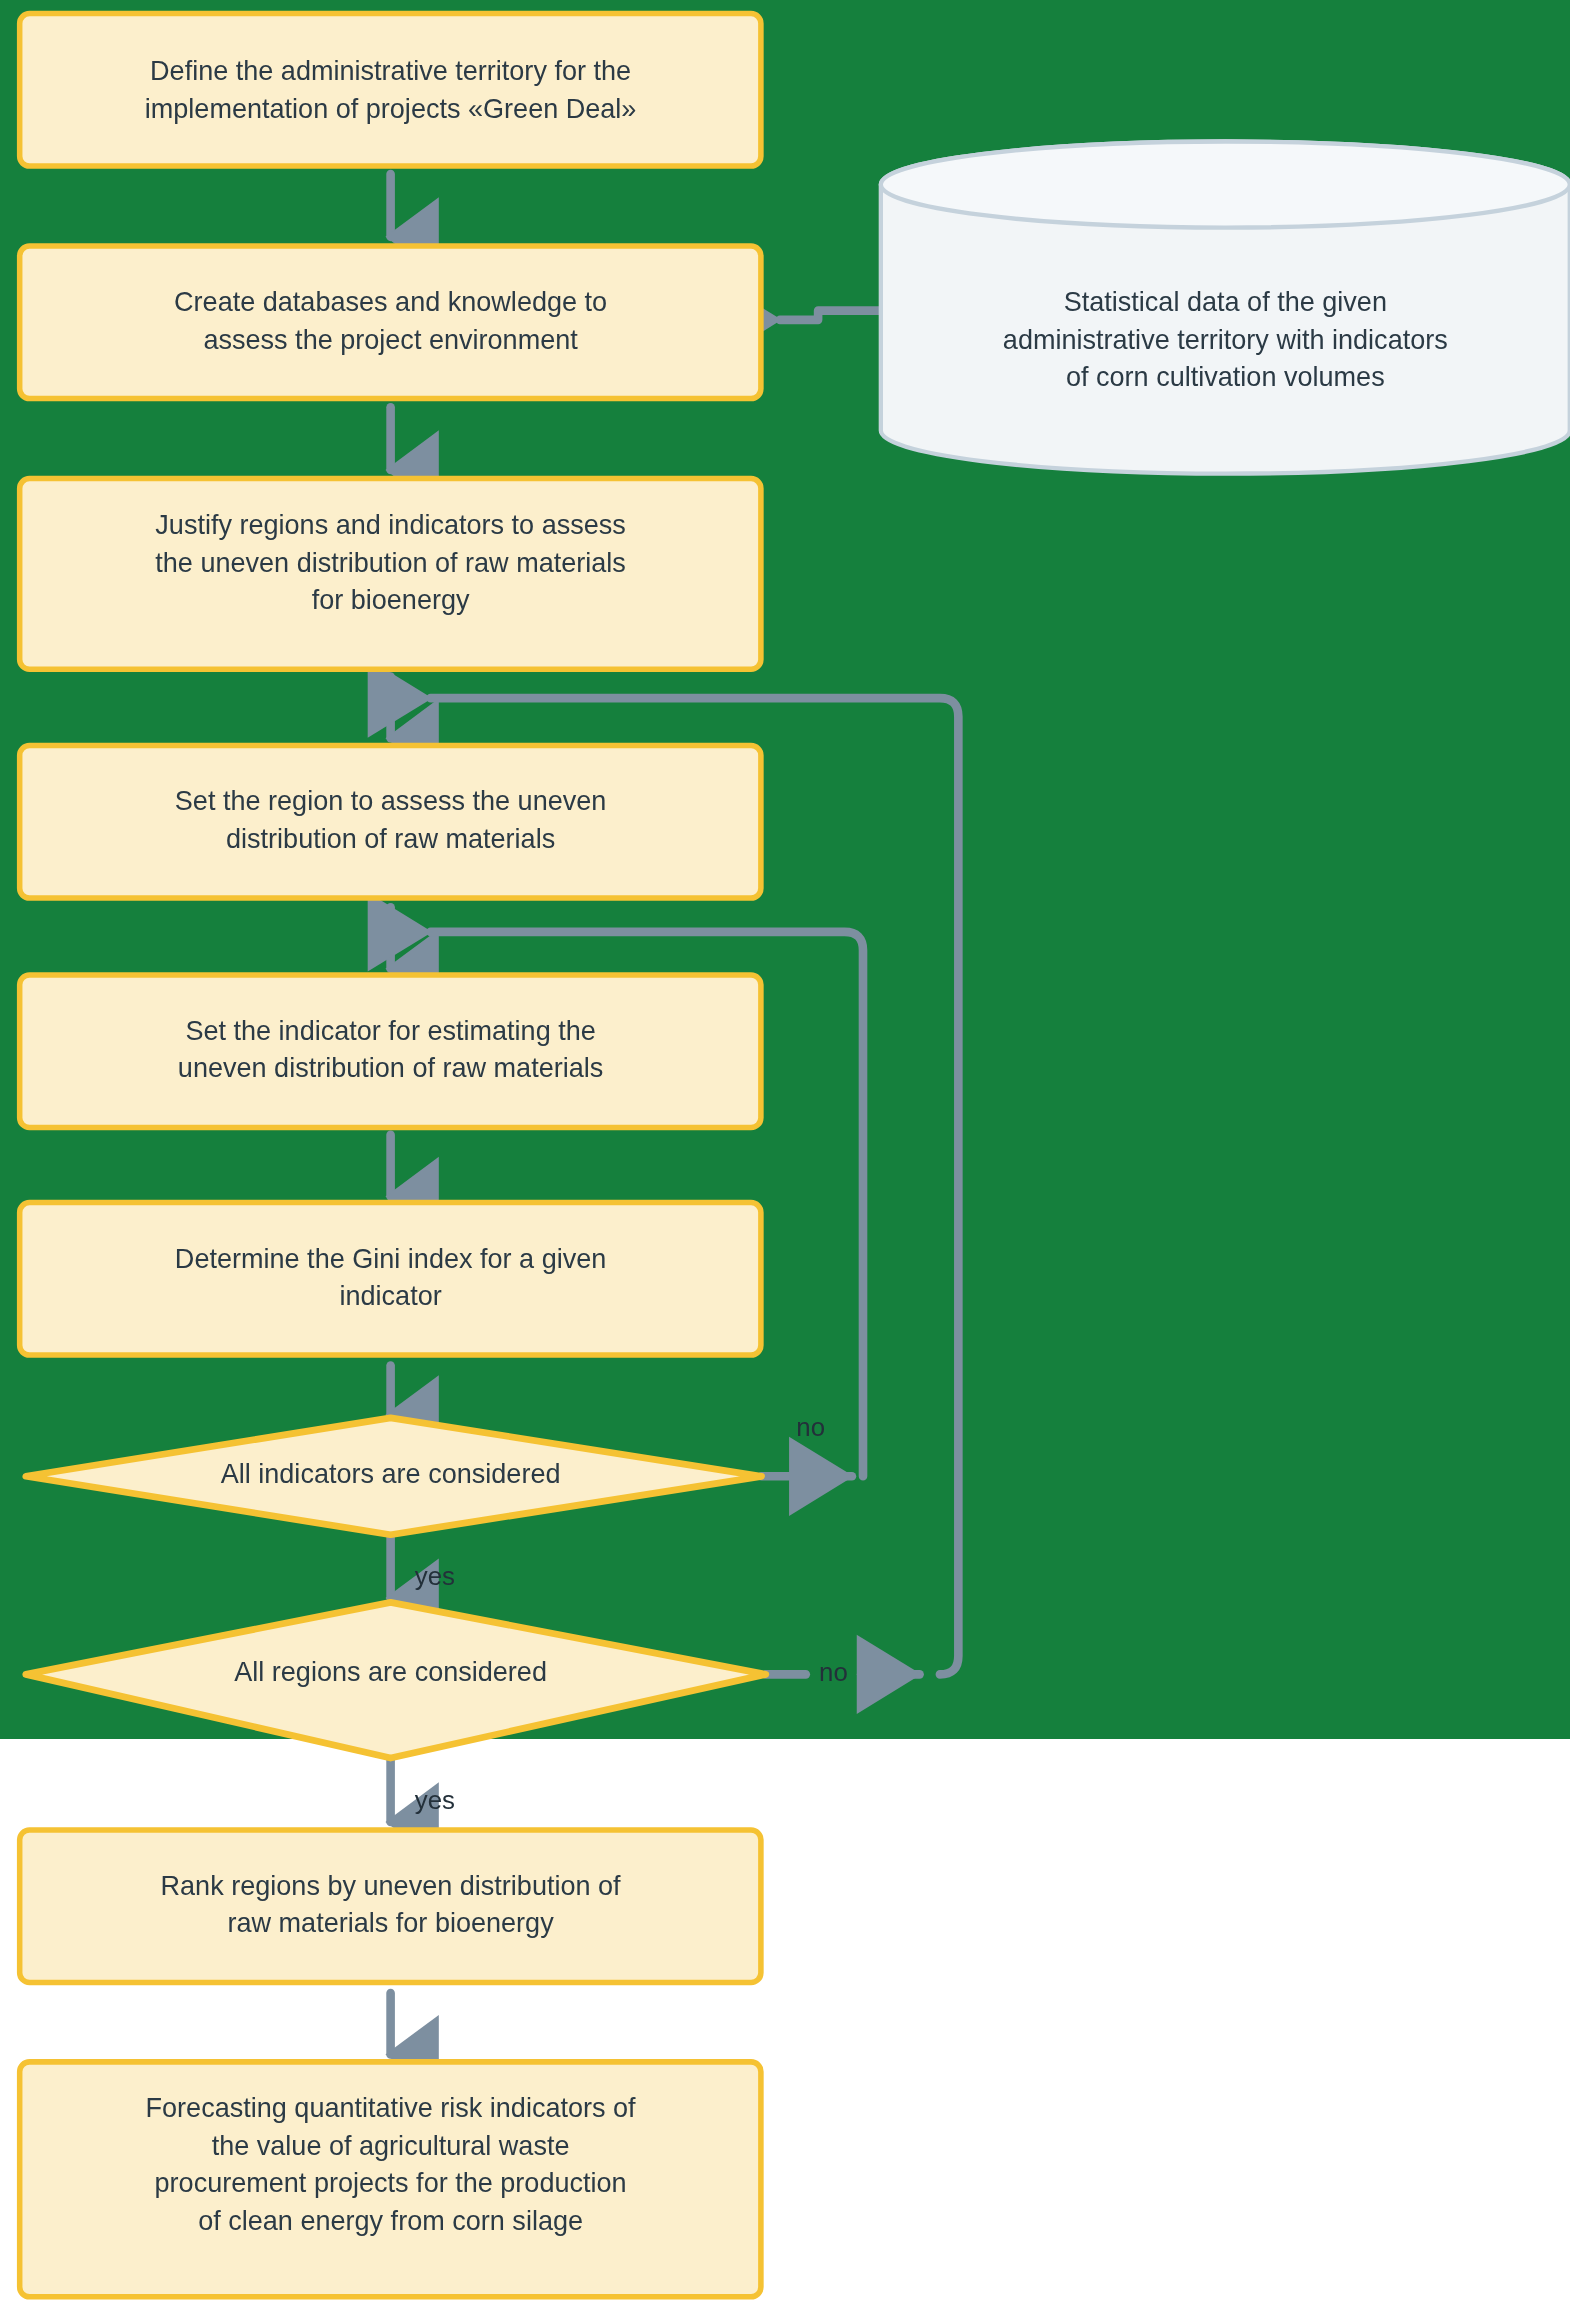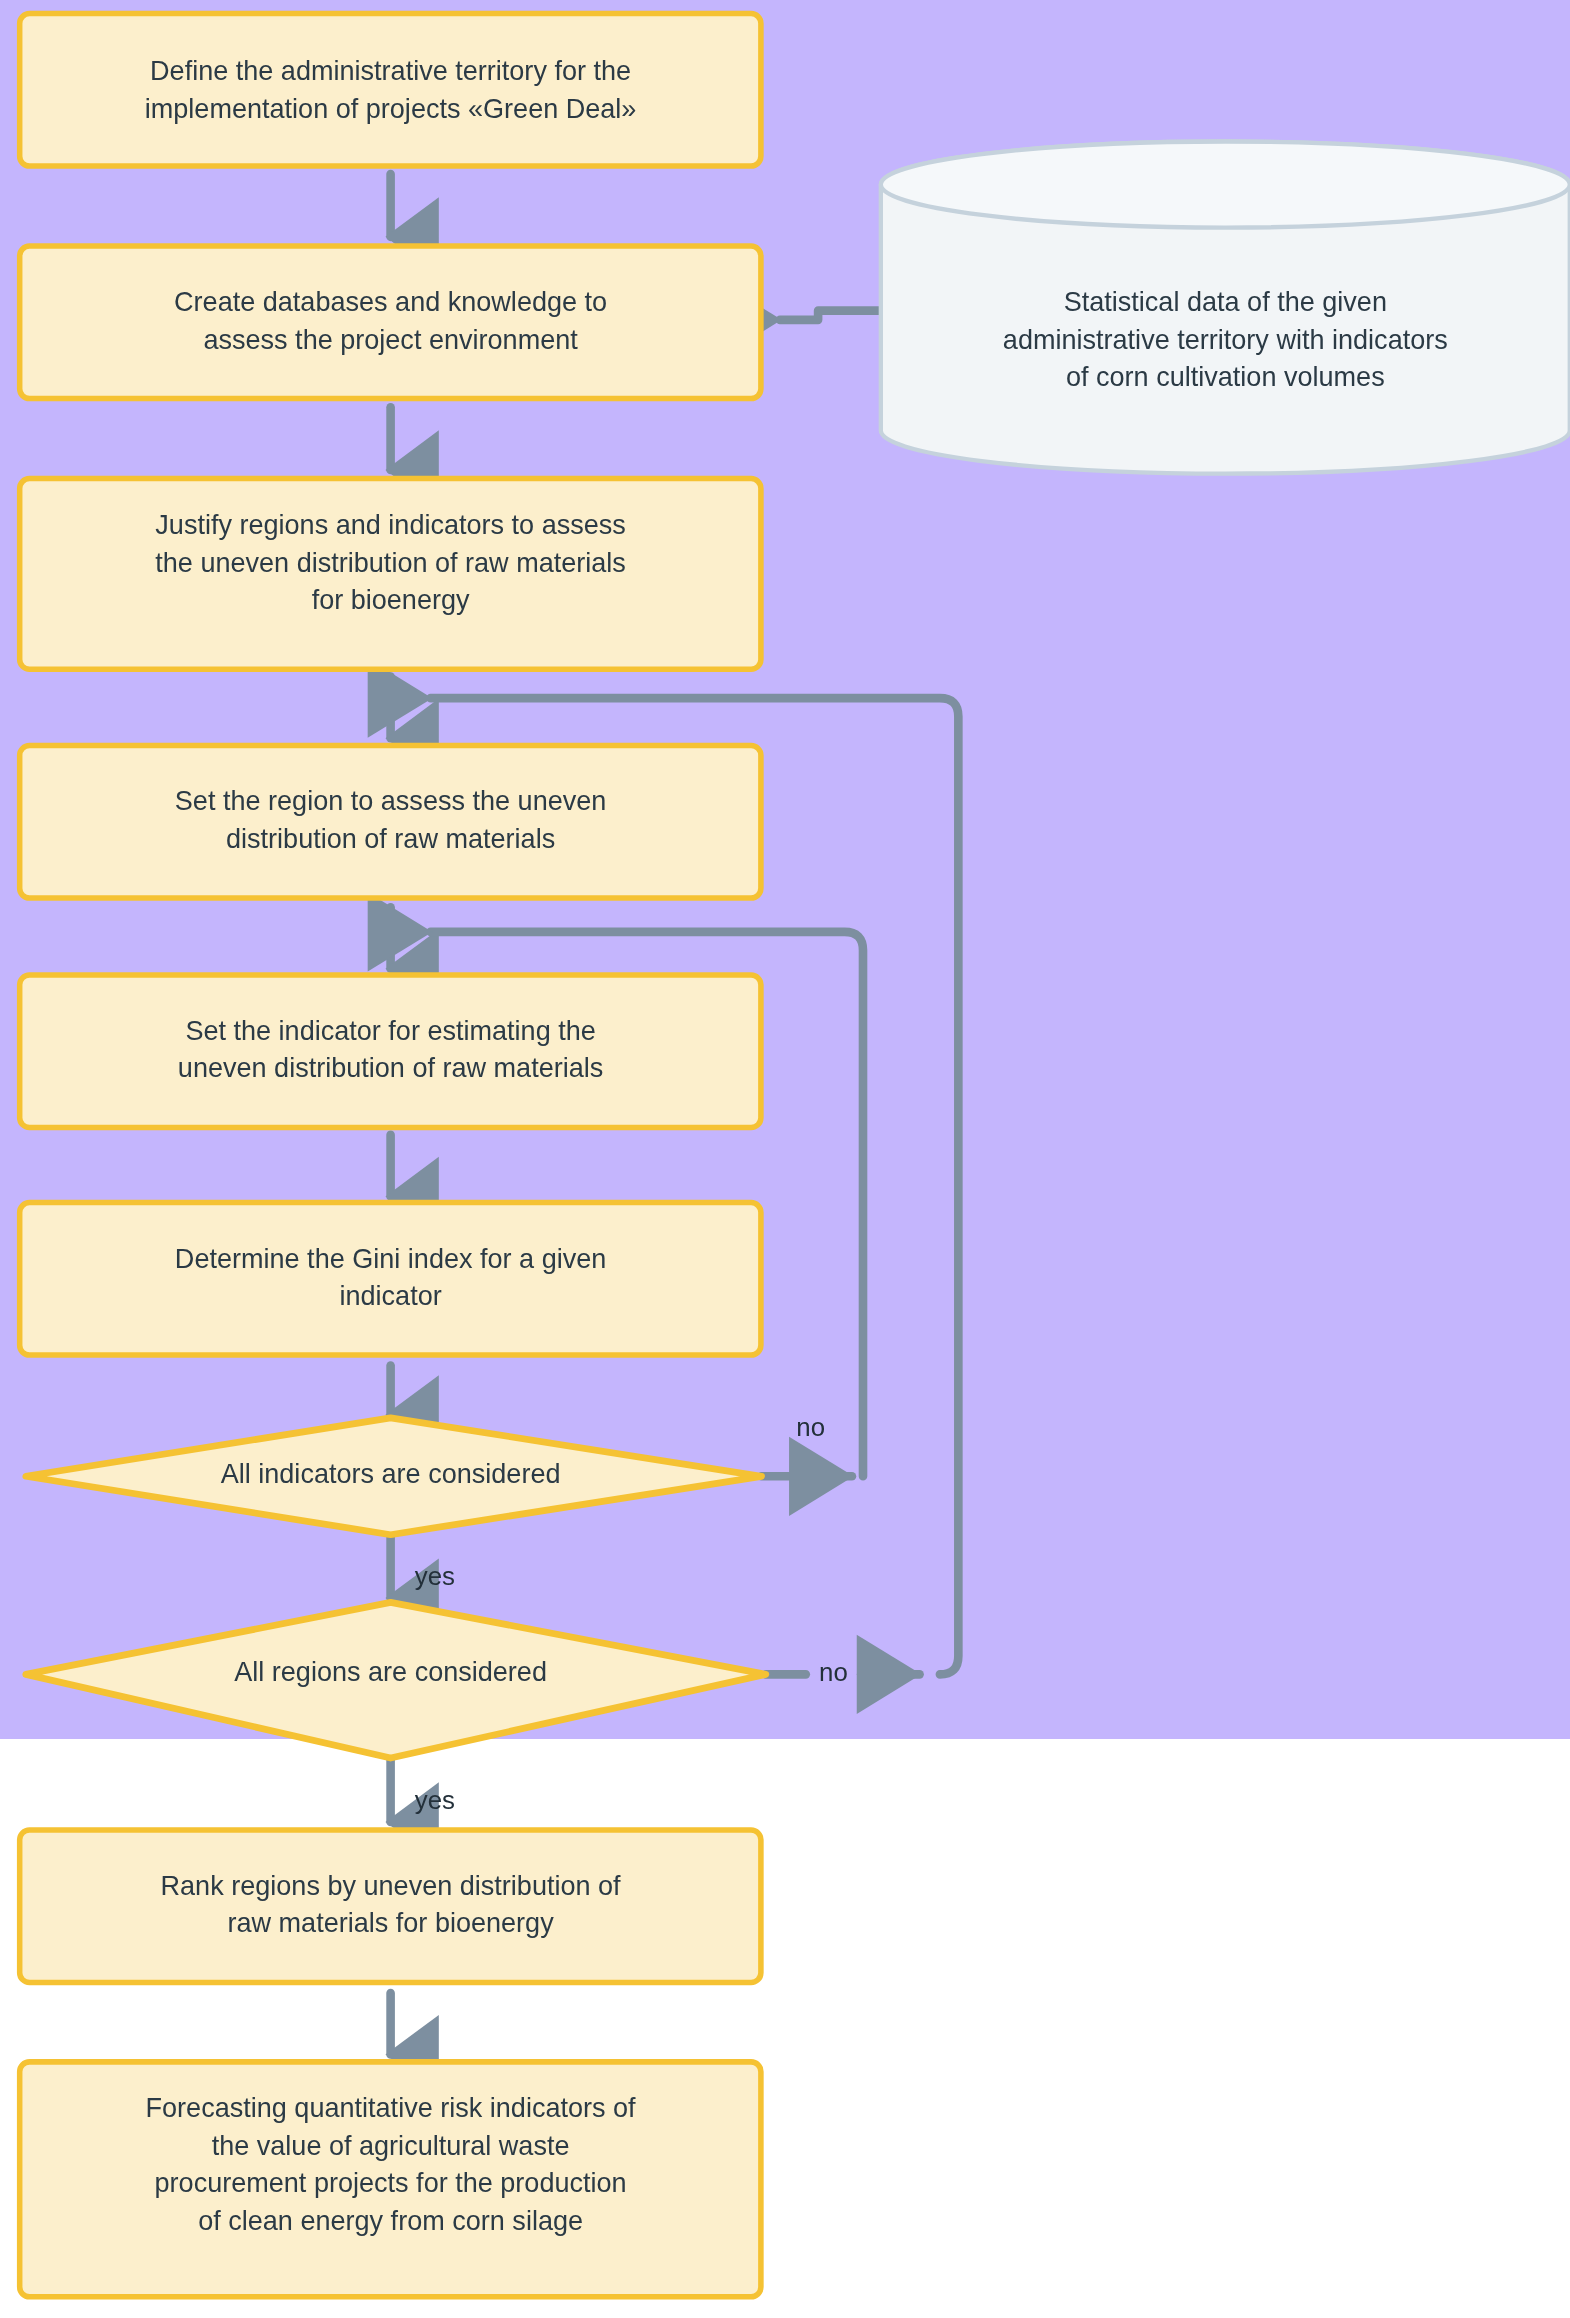--- a/index.html
+++ b/index.html
@@ -10,21 +10,21 @@
   body {
     width: 1571px;
     height: 2319px;
     font-family: "Liberation Sans", sans-serif;
     overflow: hidden;
   }
   #flowchart-root {
     position: relative;
     width: 1571px;
     height: 1739px;
-    background: #c4b5fd;
+    background: #15803d;
   }
   svg.chart-canvas {
     position: absolute;
     top: 0;
     left: 0;
     width: 1571px;
     height: 2319px;
     display: block;
   }
   .node-text {

